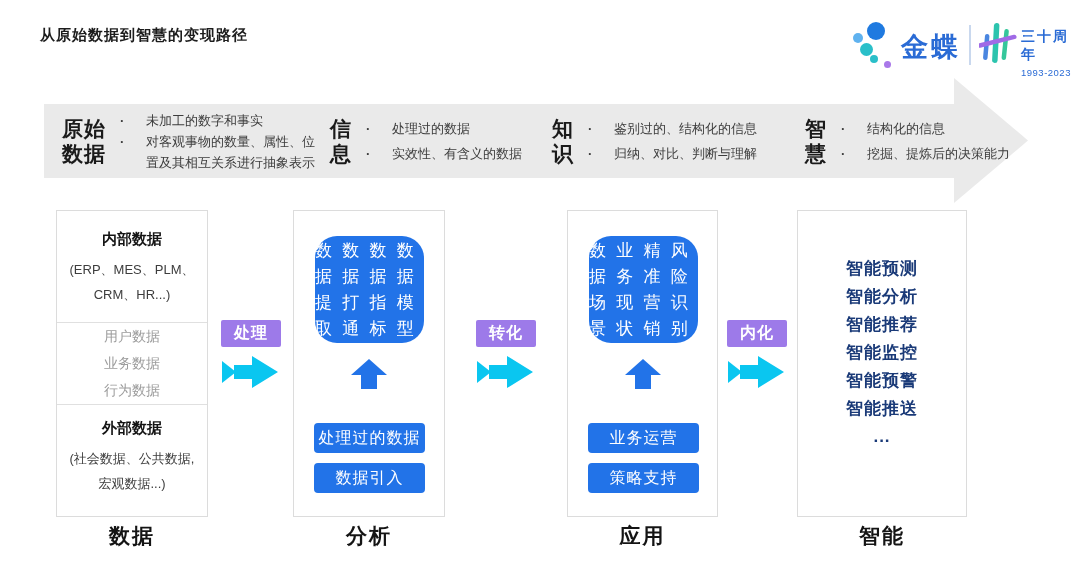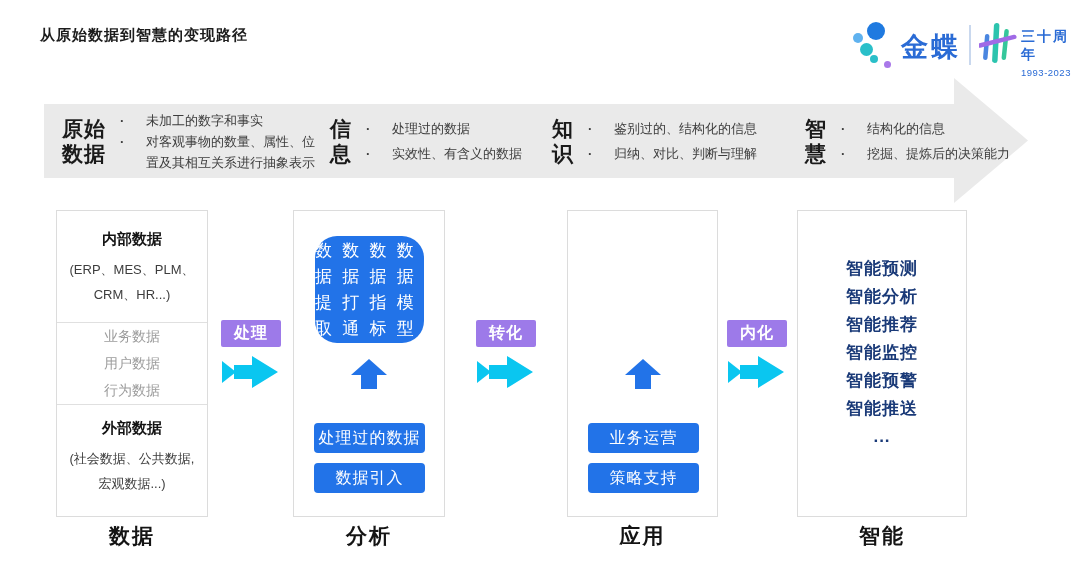--- a/index.html
+++ b/index.html
@@ -200,22 +200,22 @@
     </div>
   </div>
 
   <div class="col col-1">
     <div class="c1-sec c1-sec1">
       <div class="c1-heading">内部数据</div>
       <div class="c1-line">(ERP、MES、PLM、</div>
       <div class="c1-line">CRM、HR...)</div>
     </div>
     <div class="c1-sec c1-sec2">
+      <div class="c1-gray">用户数据</div>
       <div class="c1-gray">业务数据</div>
-      <div class="c1-gray">用户数据</div>
       <div class="c1-gray">行为数据</div>
     </div>
     <div class="c1-sec c1-sec3">
       <div class="c1-heading">外部数据</div>
       <div class="c1-line">(社会数据、公共数据,</div>
       <div class="c1-line">宏观数据...)</div>
     </div>
   </div>
 
   <div class="flow flow-1">
@@ -242,20 +242,26 @@
 
   <div class="flow flow-2">
     <div class="flow-badge">转化</div>
     <svg width="58" height="36" viewBox="0 0 58 36">
       <polygon points="0,7 14,18 0,29" fill="#0ac6f0"></polygon>
       <polygon points="12,11 30,11 30,2 56,18 30,34 30,25 12,25" fill="#0ac6f0"></polygon>
     </svg>
   </div>
 
   <div class="col col-3">
+    <div class="main-box">
+      <div>数据场景</div>
+      <div>业务现状</div>
+      <div>精准营销</div>
+      <div>风险识别</div>
+    </div>
     <svg class="up-arrow" width="36" height="30" viewBox="0 0 36 30">
       <polygon points="18,0 36,16 26,16 26,30 10,30 10,16 0,16" fill="#2273e8"></polygon>
     </svg>
     <div class="pill pill-1">业务运营</div>
     <div class="pill pill-2">策略支持</div>
   </div>
 
   <div class="flow flow-3">
     <div class="flow-badge">内化</div>
     <svg width="58" height="36" viewBox="0 0 58 36">

